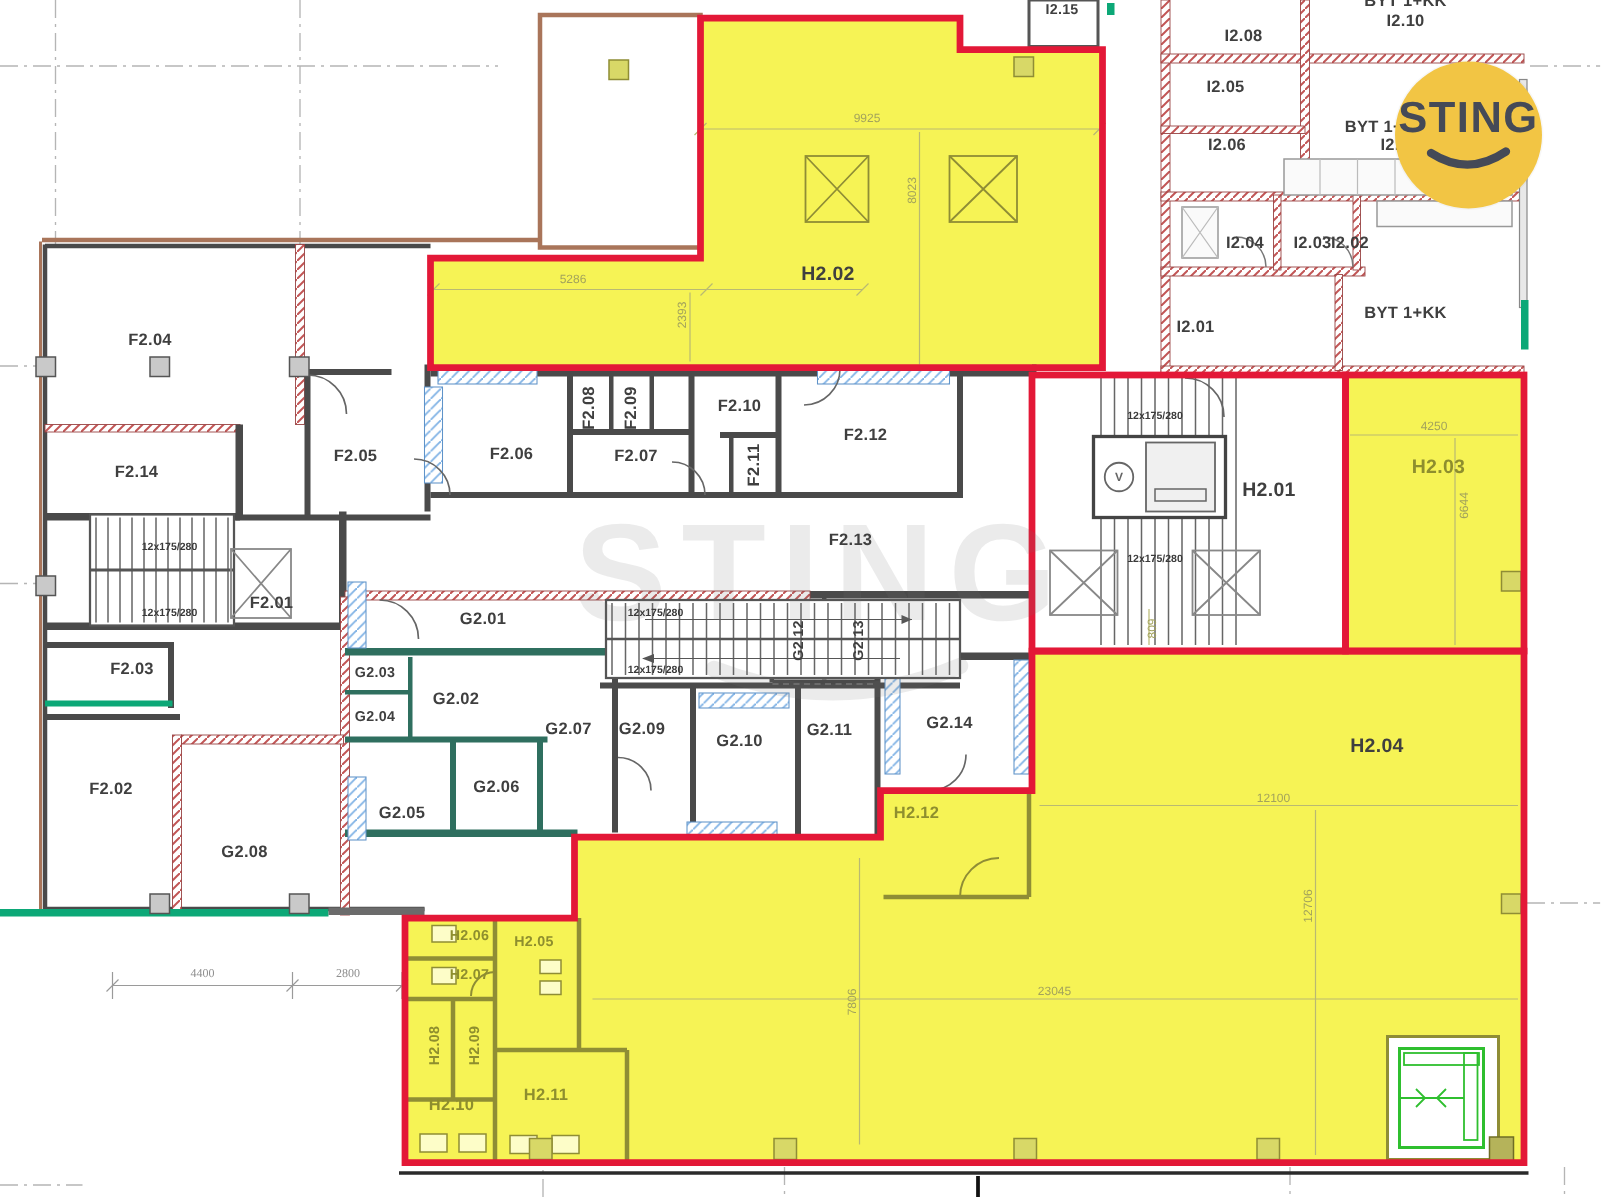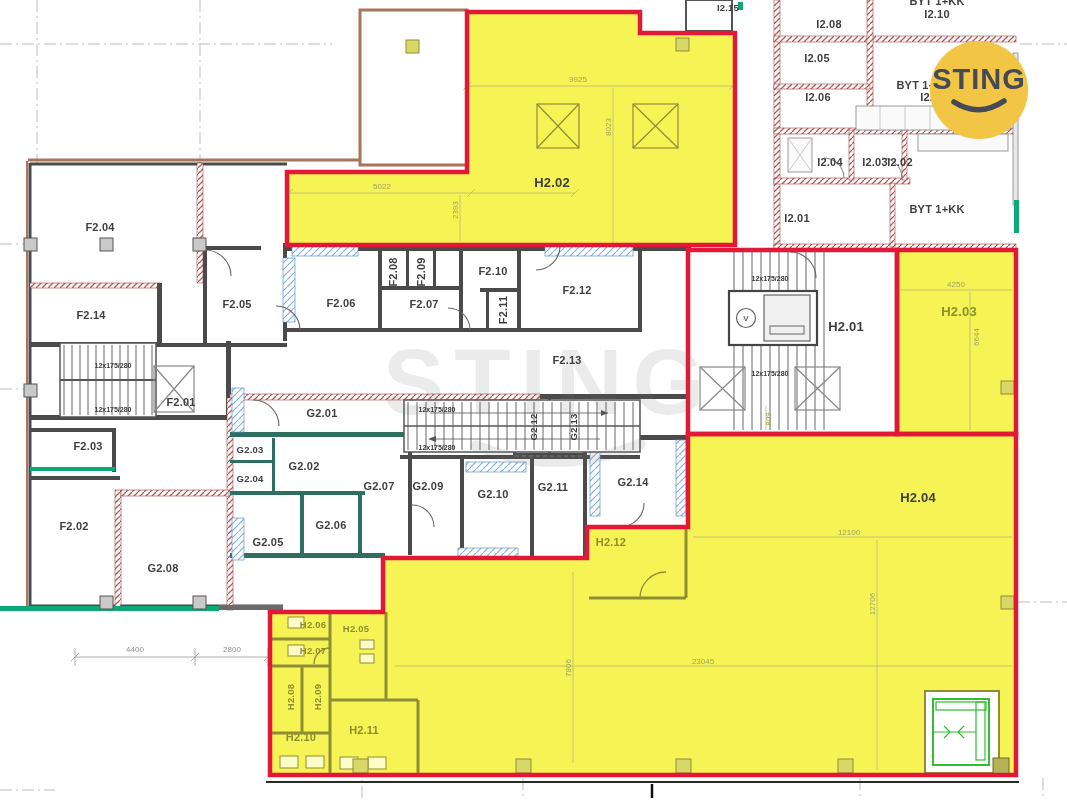--- a/index.html
+++ b/index.html
@@ -8,21 +8,21 @@
   #plan svg.base{position:absolute;left:0;top:0;}
   .lbl{position:absolute;transform:translate(-50%,-50%);font-size:11px;font-weight:700;
        color:#3f3f3f;white-space:nowrap;letter-spacing:.2px;}
   .lbl.big{font-size:13px;}
   .lbl.olv{color:#8e8e2e;}
   .lbl.sm{font-size:9.5px;}
   .v{transform:translate(-50%,-50%) rotate(-90deg);}
   .dim{position:absolute;transform:translate(-50%,-50%);font-size:8px;color:#a3a35c;
        white-space:nowrap;}
   .dim.v{transform:translate(-50%,-50%) rotate(-90deg);}
-  .dim.wht{color:#8f8f8f;}
+  .dim.wht{color:#8f8f8f;font-family:Liberation Serif, serif;}
   .note{position:absolute;transform:translate(-50%,-50%);font-size:7px;font-weight:700;
         color:#3a3a3a;white-space:nowrap;}
   #watermark{position:absolute;left:383px;top:330px;font-size:92px;font-weight:800;
         color:rgba(110,110,110,0.14);letter-spacing:10px;pointer-events:none;}
   #wm-smile{position:absolute;left:468px;top:438px;}
   #logo{position:absolute;left:930px;top:41px;width:98px;height:98px;border-radius:50%;
         background:#F2C544;display:flex;flex-direction:column;align-items:center;
         justify-content:center;gap:2px;box-shadow:0 0 0 1px rgba(0,0,0,0.03);}
   #logo .lg-text{font-size:29px;font-weight:800;color:#454A57;letter-spacing:1px;}
 </style>
@@ -322,37 +322,37 @@
 <div class="lbl big olv" style="left:959px;top:311px">H2.03</div>
 <div class="lbl big" style="left:918px;top:497px">H2.04</div>
 <div class="lbl olv" style="left:611px;top:542px">H2.12</div>
 <div class="lbl olv sm" style="left:356px;top:628px">H2.05</div>
 <div class="lbl olv sm" style="left:313px;top:624px">H2.06</div>
 <div class="lbl olv sm" style="left:313px;top:650px">H2.07</div>
 <div class="lbl olv sm v" style="left:290px;top:697px">H2.08</div>
 <div class="lbl olv sm v" style="left:317px;top:697px">H2.09</div>
 <div class="lbl olv" style="left:301px;top:737px">H2.10</div>
 <div class="lbl olv" style="left:364px;top:730px">H2.11</div>
-<div class="lbl sm" style="left:728px;top:7px">I2.15</div>
+<div class="lbl sm" style="left:708px;top:7px">I2.15</div>
 <div class="lbl" style="left:829px;top:24px">I2.08</div>
 <div class="lbl" style="left:937px;top:1px">BYT 1+KK</div>
 <div class="lbl" style="left:937px;top:14px">I2.10</div>
 <div class="lbl" style="left:817px;top:58px">I2.05</div>
 <div class="lbl" style="left:818px;top:97px">I2.06</div>
 <div class="lbl" style="left:924px;top:85px">BYT 1+KK</div>
 <div class="lbl" style="left:933px;top:97px">I2.07</div>
 <div class="lbl" style="left:830px;top:162px">I2.04</div>
 <div class="lbl" style="left:875px;top:162px">I2.03</div>
 <div class="lbl" style="left:900px;top:162px">I2.02</div>
 <div class="lbl" style="left:797px;top:218px">I2.01</div>
 <div class="lbl" style="left:937px;top:209px">BYT 1+KK</div>
 
 <div class="dim" style="left:578px;top:79px">9925</div>
 <div class="dim v" style="left:608px;top:127px">8023</div>
-<div class="dim" style="left:382px;top:186px">5022</div>
+<div class="dim" style="left:382px;top:186px">5286</div>
 <div class="dim v" style="left:455px;top:210px">2393</div>
 <div class="dim" style="left:956px;top:284px">4250</div>
 <div class="dim v" style="left:976px;top:337px">6644</div>
 <div class="dim v" style="left:768px;top:419px">809</div>
 <div class="dim" style="left:849px;top:532px">12100</div>
 <div class="dim v" style="left:872px;top:604px">12706</div>
 <div class="dim" style="left:703px;top:661px">23045</div>
 <div class="dim v" style="left:568px;top:668px">7806</div>
 <div class="dim wht" style="left:135px;top:649px">4400</div>
 <div class="dim wht" style="left:232px;top:649px">2800</div>

